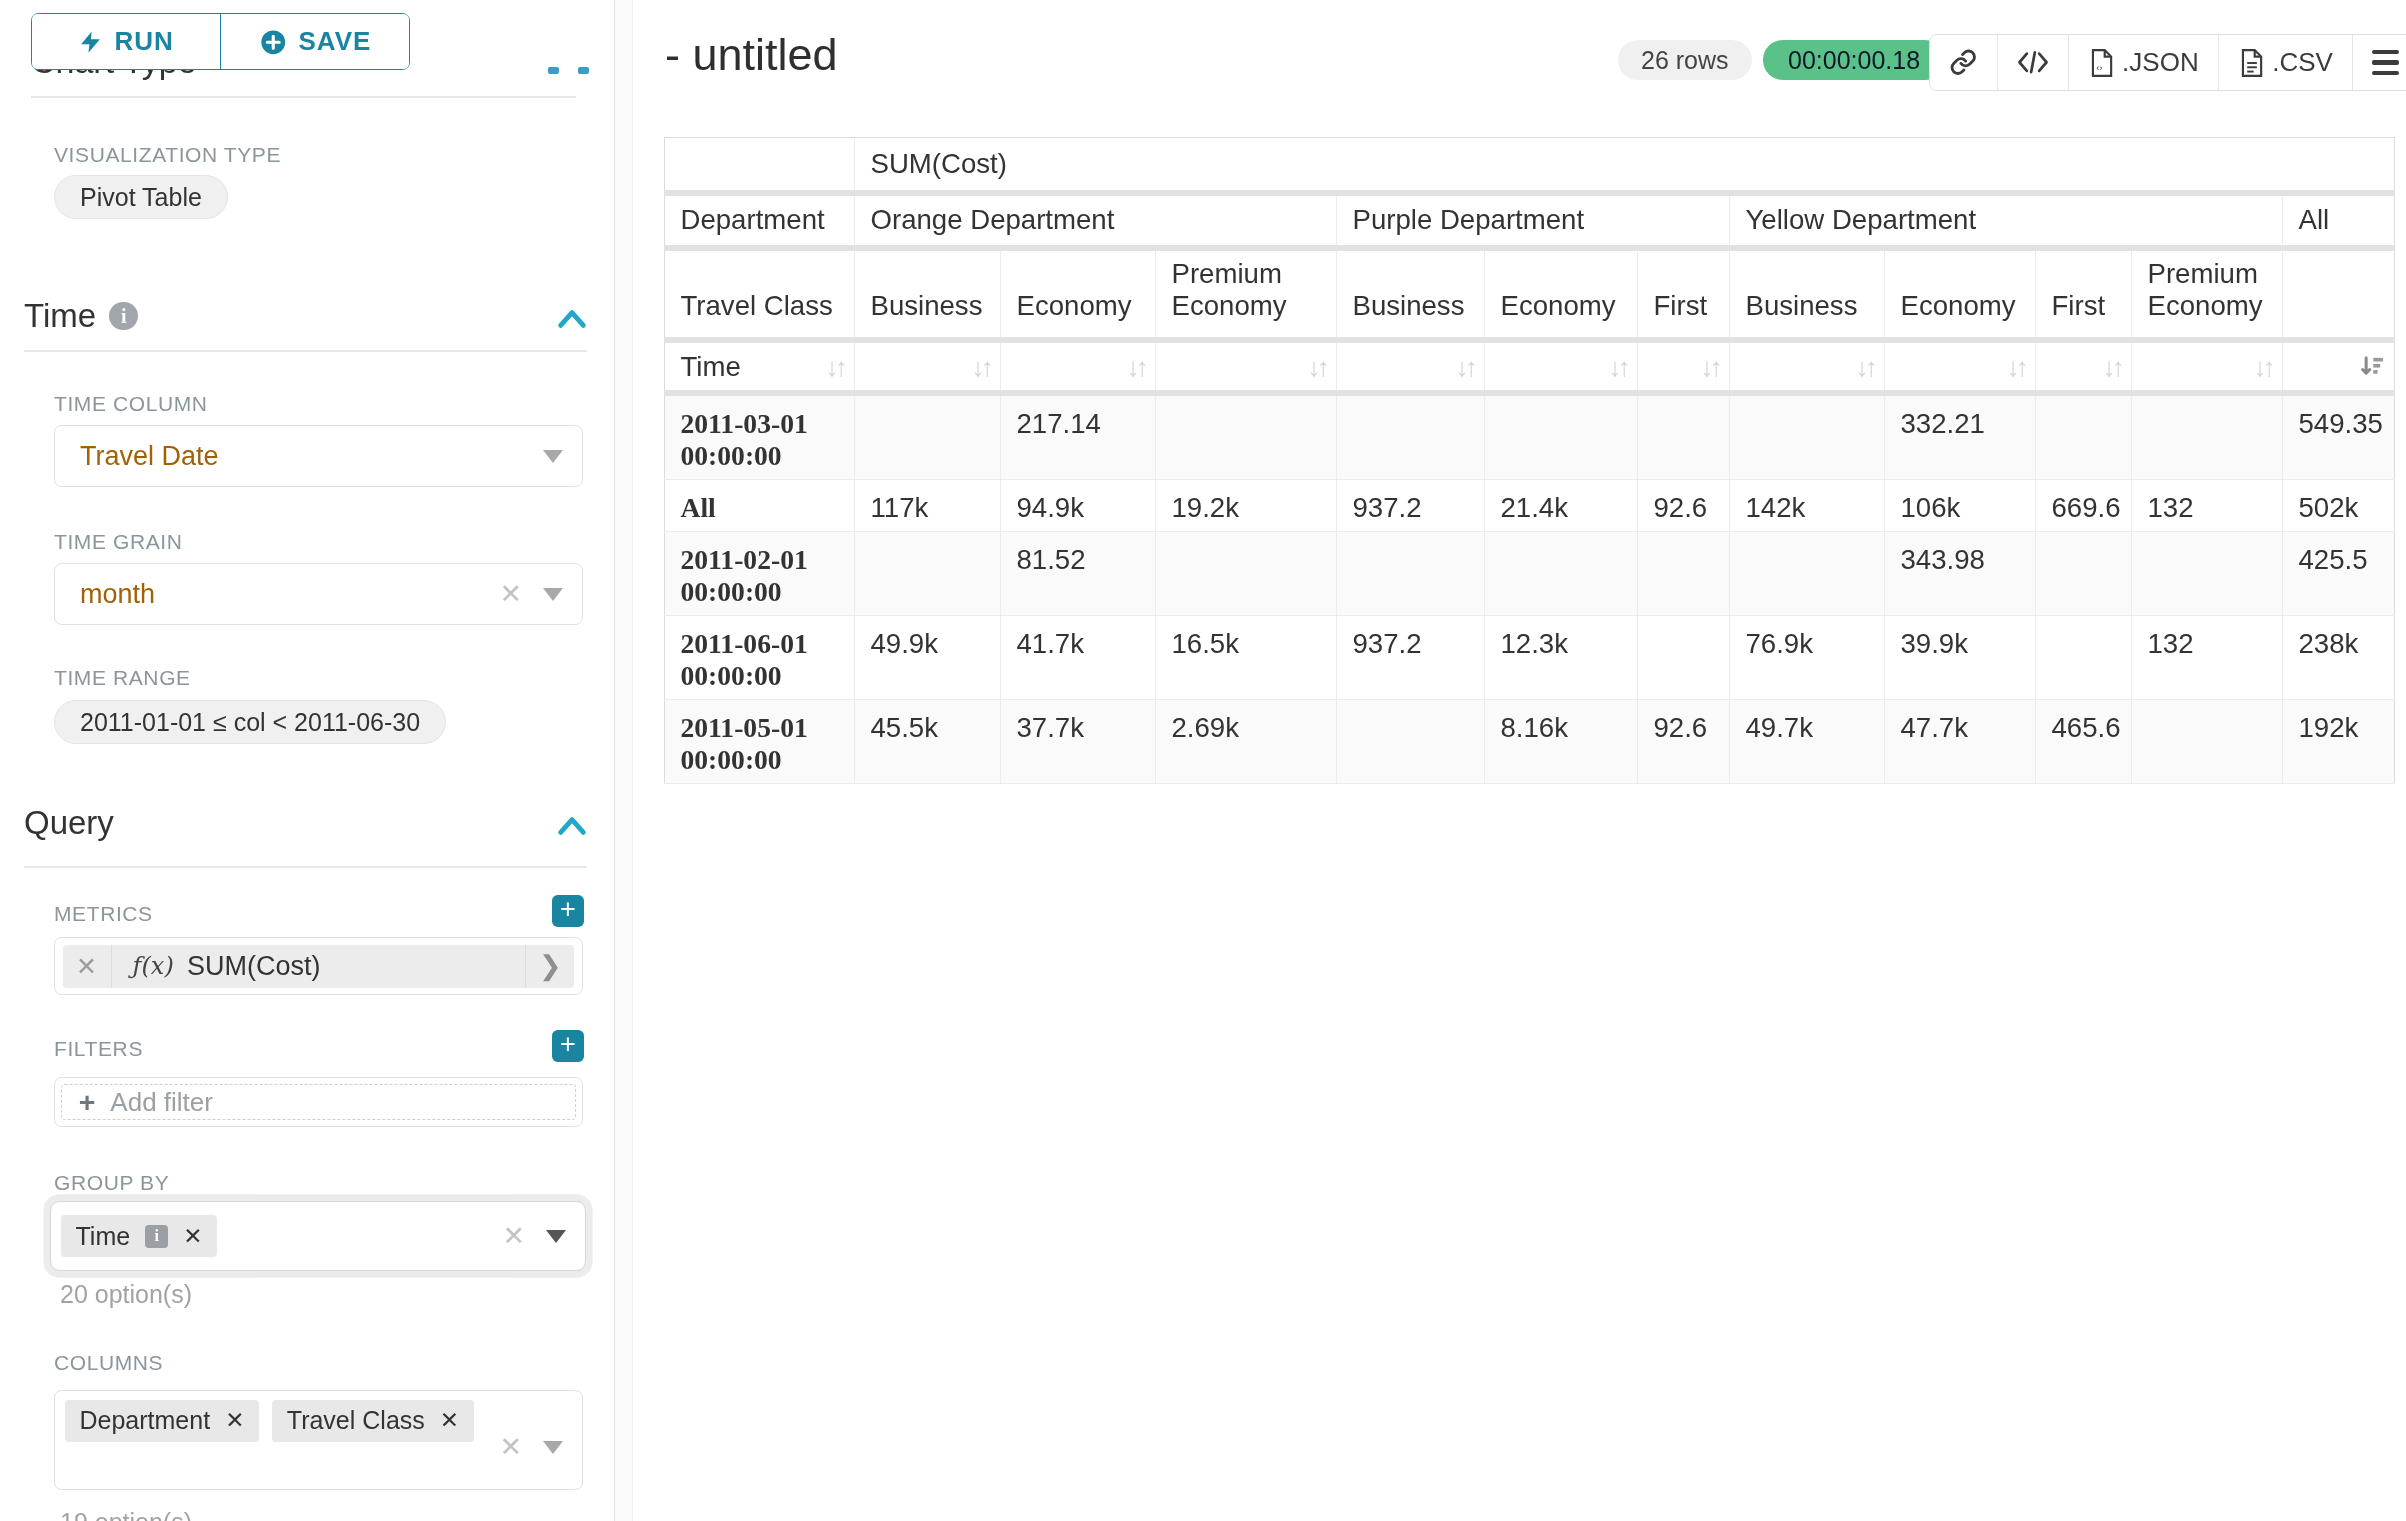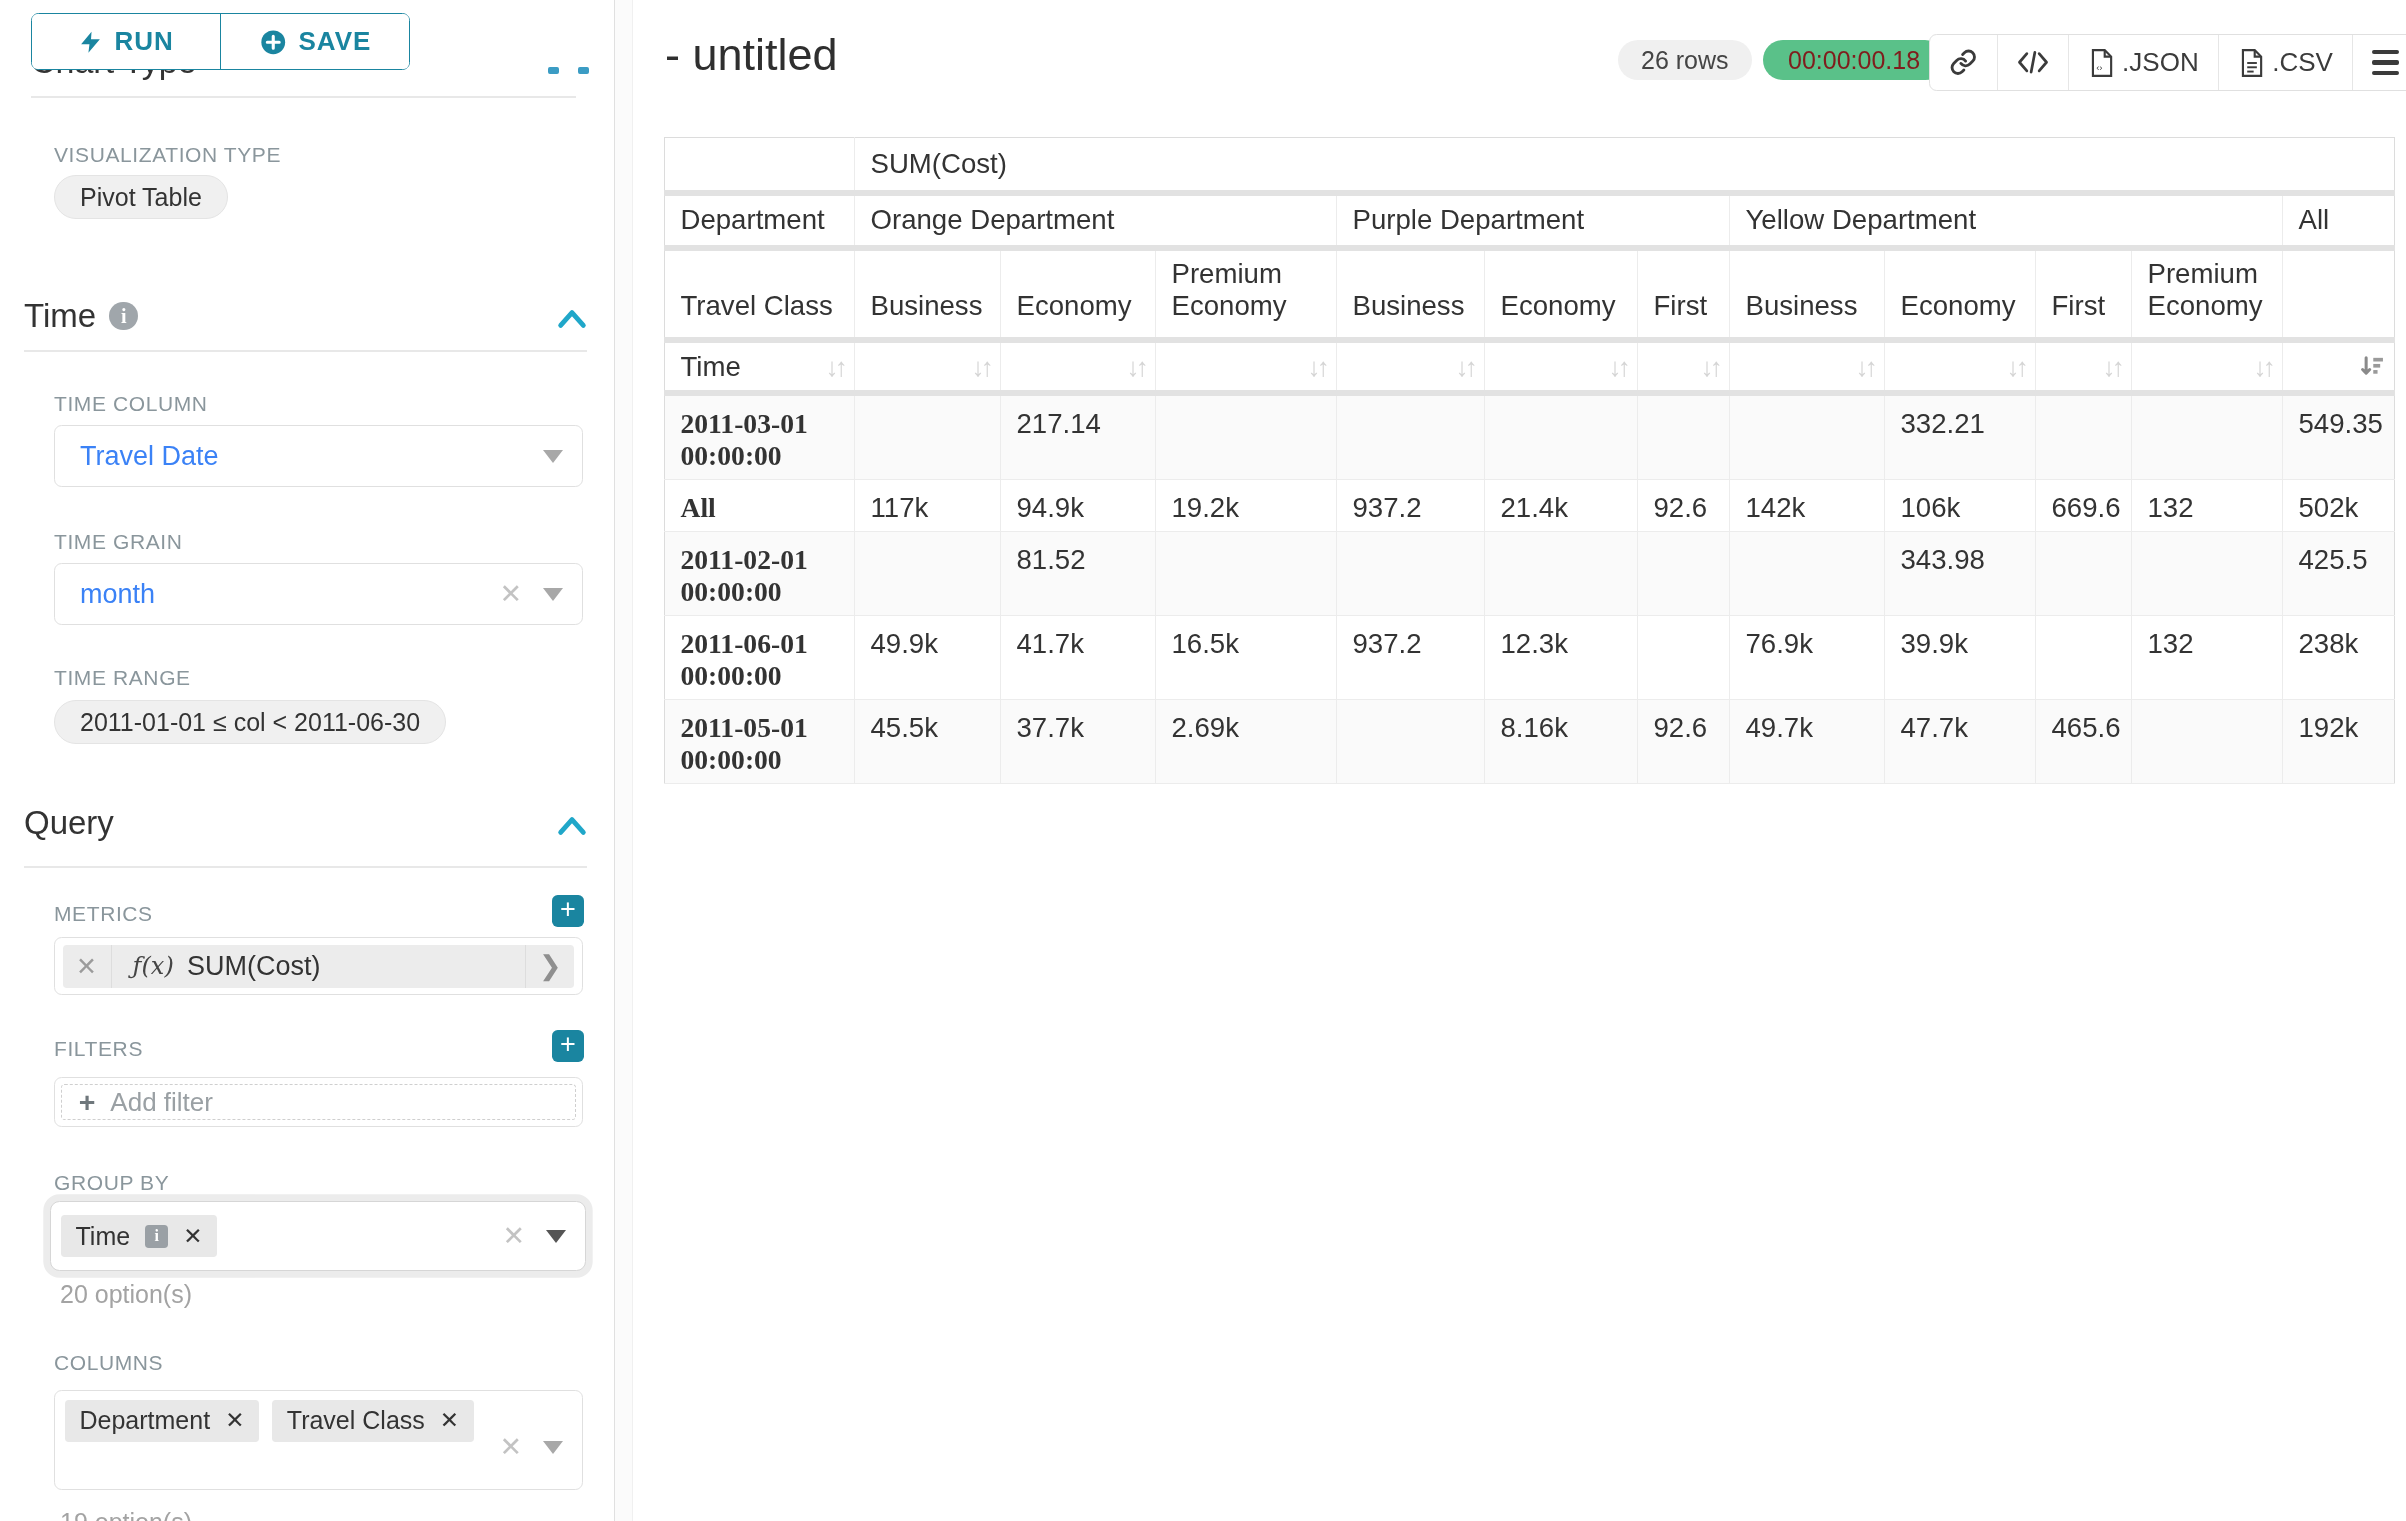--- a/index.html
+++ b/index.html
@@ -30,21 +30,21 @@
 
   .section-head { position:absolute; left:24px; font-size:33px; color:#333;
     display:flex; align-items:center; gap:13.3px; }
   .info-badge { width:28.5px; height:28.5px; border-radius:50%; background:#a0a6ab; color:#fff;
     font-size:20px; font-weight:700; display:inline-flex; align-items:center; justify-content:center;
     font-family:"Liberation Serif","DejaVu Serif",serif; }
   .chev-up { position:absolute; }
 
   .select-box { position:absolute; left:54px; width:529px; background:#fff;
     border:1.9px solid #e0e0e0; border-radius:7.6px; display:flex; align-items:center; }
-  .select-box .value { font-size:27px; color:#3b82f6; margin-left:25px; }
+  .select-box .value { font-size:27px; color:#a16207; margin-left:25px; }
   .select-right { position:absolute; right:19px; display:flex; align-items:center; gap:21px; }
   .clear-x { font-size:27px; color:#c3c3c3; }
   .caret { width:0; height:0; border-left:10.5px solid transparent; border-right:10.5px solid transparent;
     border-top:13.3px solid #a8a8a8; }
   .caret.dark { border-top-color:#555; }
 
   .plus-btn { position:absolute; width:32px; height:32px; background:#1a85a0; border-radius:5.7px;
     color:#fff; font-size:27px; line-height:28.5px; text-align:center; cursor:pointer; }
 
   .metric-box { position:absolute; left:54px; top:937px; width:529px; height:58px;
@@ -78,21 +78,21 @@
   .columns-box { position:absolute; left:54px; top:1390px; width:529px; height:100px;
     border:1.9px solid #e0e0e0; border-radius:7.6px; background:#fff; padding:8.6px 0 0 9.5px; }
   .columns-box .chips { display:flex; gap:12.4px; }
   .options-note { position:absolute; font-size:25px; color:#a3a3a3; }
 
   
   .title { position:absolute; left:30px; top:28.5px; font-size:45px; color:#2f2f2f; }
   .rows-pill { position:absolute; left:983px; top:40px; height:40px; padding:0 23px;
     background:#f0f0f0; border-radius:20px; display:flex; align-items:center; font-size:25px; color:#444; }
   .timer-pill { position:absolute; left:1128px; top:40px; height:40px; padding:0 25px;
-    background:#5ac189; border-radius:20px; display:flex; align-items:center; font-size:25px; color:#7f1d1d; }
+    background:#5ac189; border-radius:20px; display:flex; align-items:center; font-size:25px; color:#0f172a; }
   .toolbar { position:absolute; left:1294px; top:34px; height:57px; display:flex;
     border:1.9px solid #e0e0e0; border-radius:7.6px; background:#fff; }
   .toolbar .tbtn { display:flex; align-items:center; justify-content:center; gap:7.6px;
     padding:0 19px; border-right:1.9px solid #e6e6e6; font-size:26px; color:#3b3b3b; cursor:pointer; }
   .toolbar .tbtn:last-child { border-right:none; }
   .hamburger { display:flex; flex-direction:column; gap:5.7px; }
   .hamburger span { width:27px; height:4.8px; background:#3b3b3b; border-radius:1.9px; }
 
   
   .pivot-wrap { position:absolute; left:28.5px; top:137px; }

